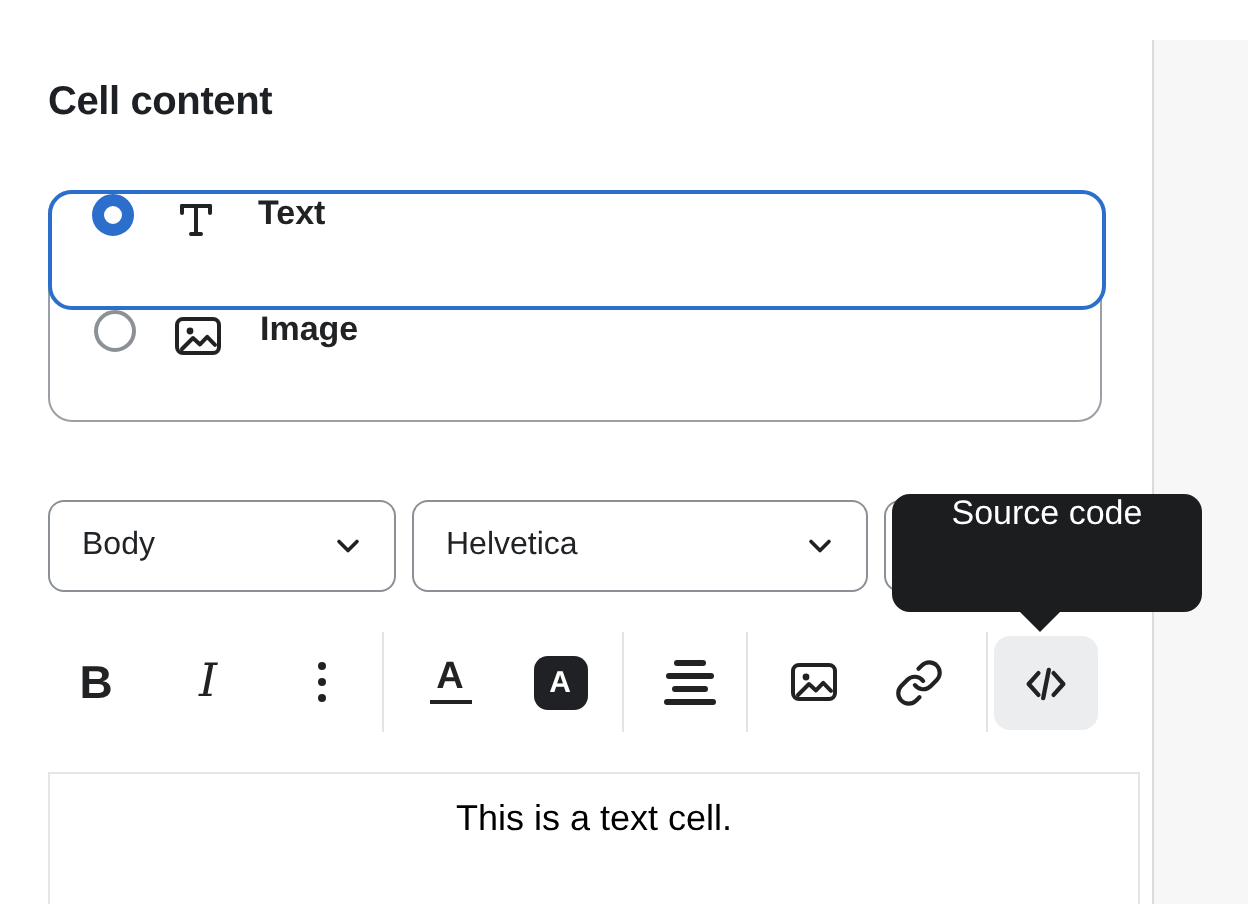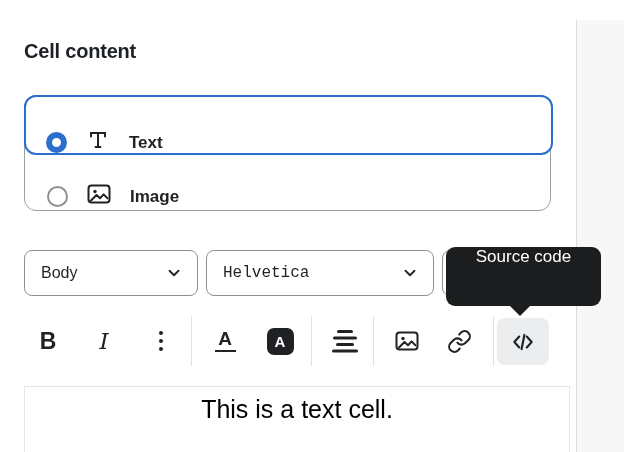--- a/index.html
+++ b/index.html
@@ -11,35 +11,35 @@
   .stage{position:absolute;inset:0;margin-top:20px;}
   
   .gutter{position:absolute;left:576px;top:0;width:48px;height:452px;
     background:#f7f7f8;border-left:1px solid #dadcde;}
   
   .heading{position:absolute;left:24px;top:18px;font-size:20px;line-height:26px;
     font-weight:700;color:#1d2125;letter-spacing:-0.2px;}
   
   .choice-list{position:absolute;left:24px;top:75px;width:527px;height:116px;
     border:1px solid #9aa0a6;border-radius:12px;background:#fff;box-sizing:border-box;}
-  .choice-row{display:flex;align-items:flex-end;gap:18px;box-sizing:border-box;}
+  .choice-row{display:flex;align-items:flex-start;gap:18px;box-sizing:border-box;}
   .choice-selected{position:absolute;left:-1px;top:-1px;width:529px;height:60px;
     border:2px solid #2c6ecb;border-radius:12px;background:#fff;padding:0 20px;}
   .choice-plain{position:absolute;left:0;top:59px;width:100%;height:52px;padding:0 22px;}
   .radio{width:21px;height:21px;border-radius:50%;box-sizing:border-box;background:#fff;flex:0 0 auto;}
   .radio.on{border:6px solid #2c6ecb;}
   .radio.off{border:2px solid #8c9196;}
   .choice-label{font-size:17px;font-weight:600;color:#202223;}
   .cicon{width:26px;height:26px;display:flex;align-items:center;justify-content:center;flex:0 0 auto;}
   
   .select{position:absolute;top:230px;height:46px;background:#fff;border:1px solid #8a9095;
     border-radius:8px;box-sizing:border-box;display:flex;align-items:center;
     justify-content:space-between;padding:0 14px 0 16px;font-size:16px;color:#1f2326;}
   .select-body{left:24px;width:174px;gap:16px;}
-  .select-font{left:206px;width:228px;font-family:Liberation Mono, monospace;}
+  .select-font{left:206px;width:228px;}
   .select-hidden{left:442px;width:134px;}
   
   .tooltip{position:absolute;left:446px;top:227px;width:155px;height:59px;background:#1b1d1f;
     border-radius:9px;display:flex;justify-content:center;z-index:6;}
   .tooltip-text{color:#fff;font-size:17px;font-weight:400;}
   .tooltip-arrow{position:absolute;left:64px;bottom:-10px;width:0;height:0;
     border:10px solid transparent;border-top:10px solid #1b1d1f;border-bottom:0;}
   
   .toolbar{position:absolute;left:0;top:296px;width:576px;height:50px;}
   .tdiv{position:absolute;top:0;width:1px;height:50px;background:#e1e3e5;}
@@ -51,21 +51,21 @@
   .tc-wrap{display:flex;flex-direction:column;align-items:center;}
   .tc-a{font-size:19px;font-weight:600;line-height:18px;color:#202223;}
   .tc-bar{width:21px;height:2px;background:#202223;margin-top:2px;}
   .hl-box{width:27px;height:27px;background:#1f2124;border-radius:7px;display:flex;
     align-items:center;justify-content:center;}
   .hl-a{color:#fff;font-size:15px;font-weight:700;}
   .code-btn{left:497px;top:2px;width:52px;height:47px;background:#ebedef;border-radius:8px;}
   
   .editor{position:absolute;left:24px;top:366px;width:546px;height:96px;background:#fff;
     border:1px solid #e3e5e7;box-sizing:border-box;}
-  .editor-text{margin:0;padding-top:6px;text-align:center;font-size:25px;line-height:32px;
+  .editor-text{margin:0;padding-top:6px;text-align:center;font-size:18px;line-height:32px;
     color:#000;font-family:"Liberation Sans",sans-serif;}
   svg{display:block;}
 </style>
 </head>
 <body>
 
 <div class="stage">
 
   <div class="gutter"></div>
 

